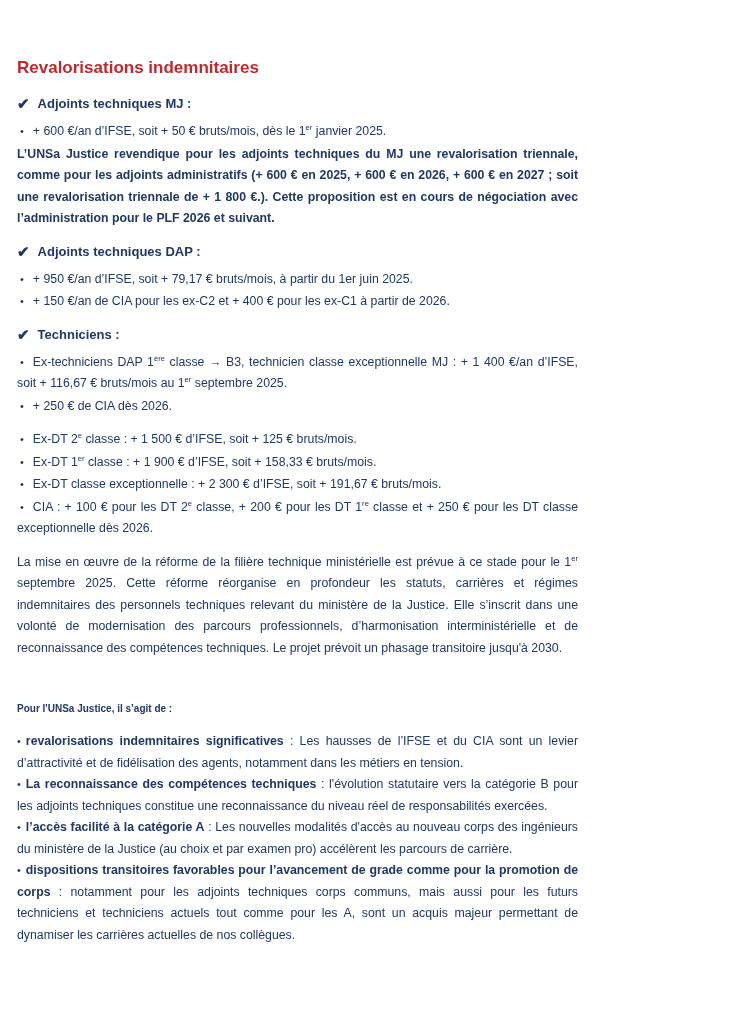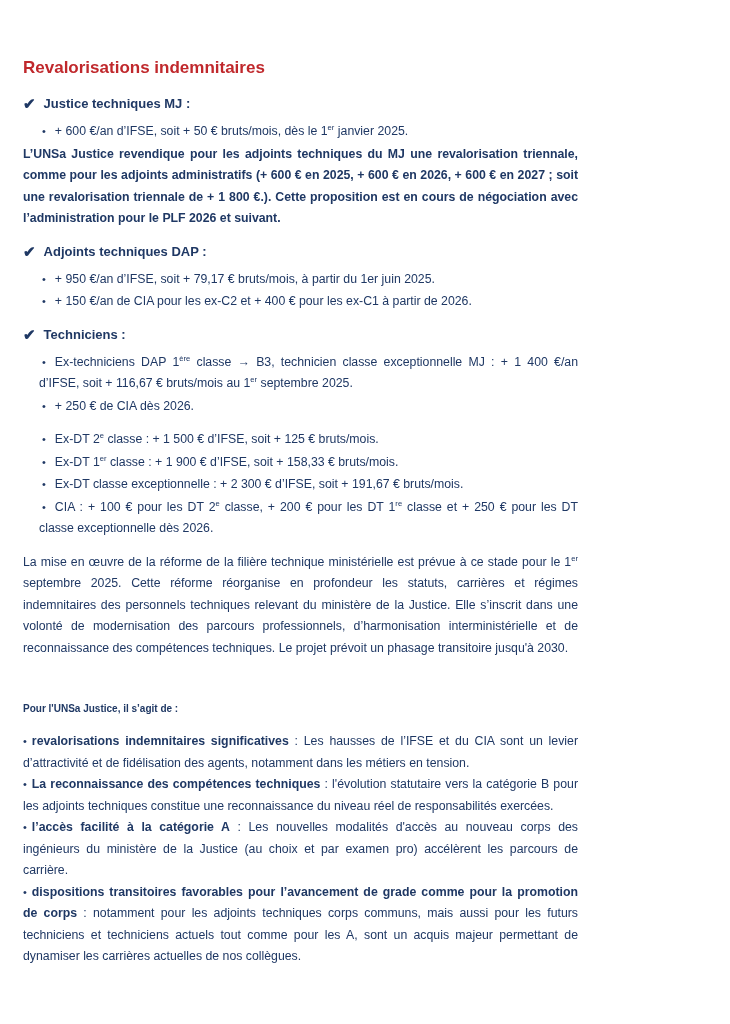--- a/index.html
+++ b/index.html
@@ -5,21 +5,21 @@
   :root{
     --accent-red:#C0282C;
     --text-navy:#1F3864;
   }
   html,body{margin:0;padding:0;background:#ffffff;}
   .page{
     position:relative;
     width:608px;height:1024px;
     background:#ffffff;
     box-sizing:border-box;
-    padding:58px 30px 0 23px;
+    padding:58px 30px 0 17px;
     overflow:hidden;
     font-family:"Liberation Sans",sans-serif;
     color:var(--text-navy);
     font-size:12.3px;
     line-height:21.5px;
   }
   h1.title{
     font-size:17px;
     line-height:20px;
     color:var(--accent-red);
@@ -32,21 +32,21 @@
     line-height:18px;
     margin:12px 0 8px 0;
   }
   .check-h .check{
     display:inline-block;
     font-size:15px;
     margin-right:8px;
     transform:translateY(1px);
   }
   p{margin:0;}
-  .li{margin:0 0 1px 16px;}
+  .li{margin:0 0 1px 0;}
   .li .dot{
     display:inline-block;
     font-size:11px;
     margin:0 9px 0 3px;
   }
   .li2{margin:0;}
   .li2 .dot{
     display:inline-block;
     font-size:11px;
     margin:0 5px 0 0;
@@ -70,21 +70,21 @@
   }
 </style>
 </head>
 <body>
 
 <div class="page">
 
   <h1 class="title">Revalorisations indemnitaires</h1>
 
   <div class="check-h">
-    <span class="check">✔</span><span>Justice techniques MJ :</span>
+    <span class="check">✔</span><span>Adjoints techniques MJ :</span>
   </div>
   <p class="li">
     <span class="dot">•</span><span><span>+ 600 €/an d’IFSE, soit + 50 € bruts/mois, dès le 1</span><sup>er</sup><span> janvier 2025.</span></span>
   </p>
   <p class="para bold justify"><span>L’UNSa Justice revendique pour les adjoints techniques du MJ une revalorisation triennale, comme pour les adjoints administratifs (+ 600 € en 2025, + 600 € en 2026, + 600 € en 2027 ; soit une revalorisation triennale de + 1 800 €.). Cette proposition est en cours de négociation avec l’administration pour le PLF 2026 et suivant.</span></p>
 
   <div class="check-h">
     <span class="check">✔</span><span>Adjoints techniques DAP :</span>
   </div>
   <p class="li">

